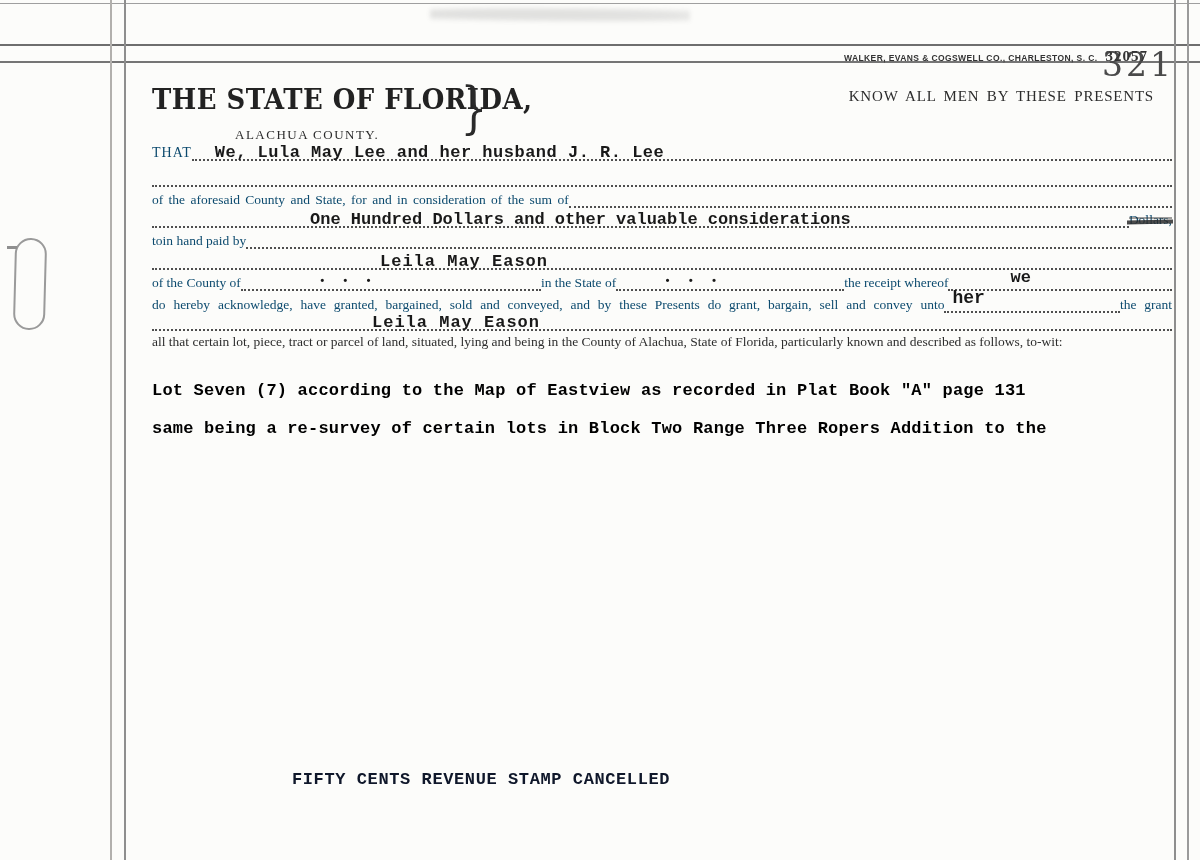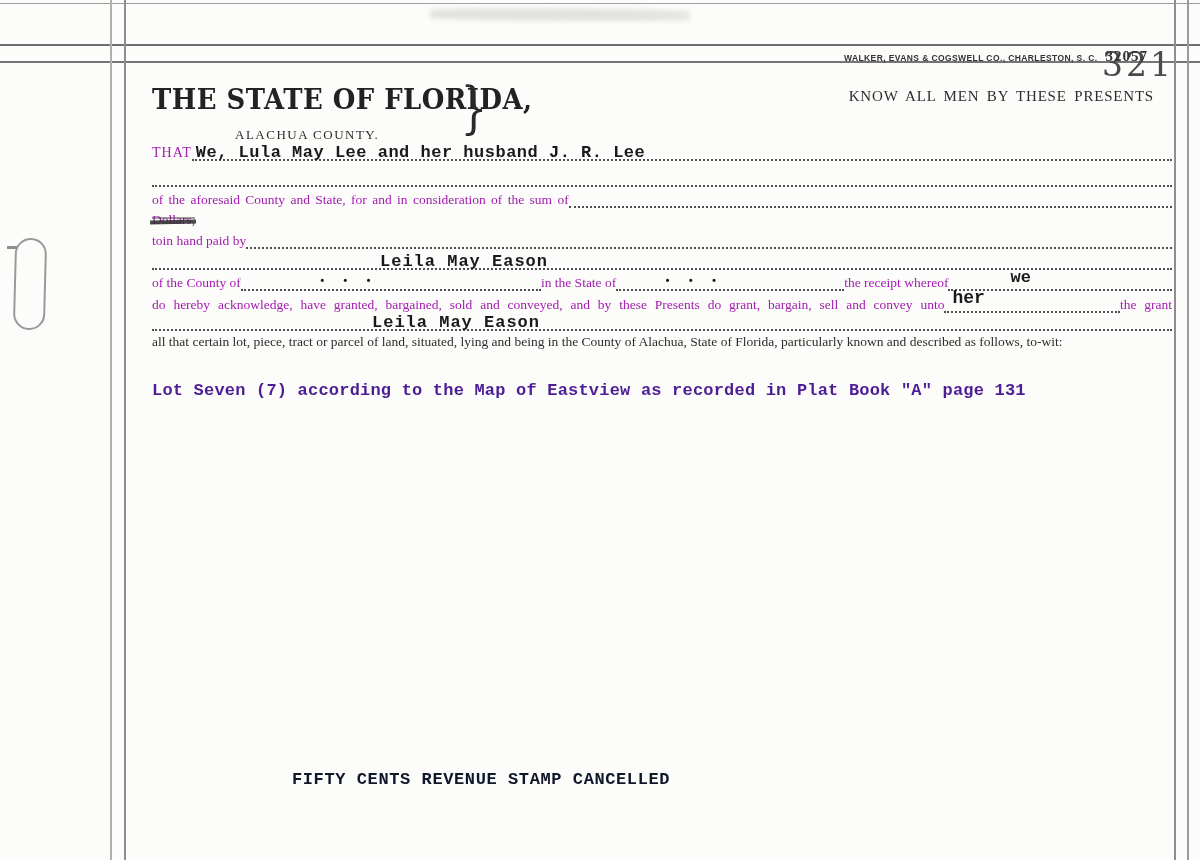--- a/index.html
+++ b/index.html
@@ -55,21 +55,21 @@
   }
   #presents-heading{
     position:absolute;right:46px;top:88px;font-size:15px;letter-spacing:.8px;
     word-spacing:3px;color:#2c2c2c;white-space:nowrap;
   }
   #county-heading{
     position:absolute;left:235px;top:127px;font-size:13px;letter-spacing:1.5px;color:#2c2c2c;
   }
   
   .row{position:absolute;left:152px;right:28px;display:flex;align-items:flex-end;height:22px;}
-  .lbl{white-space:nowrap;font-size:13.5px;line-height:1.15;color:#a21caf;}
+  .lbl{white-space:nowrap;font-size:13.5px;line-height:1.15;color:#0c4a6e;}
   .fill{border-bottom:2px dotted #4f4f4f;display:flex;align-items:flex-end;min-width:0;}
   .grow{flex:1;}
   .typed{
     font-family:"Liberation Mono","DejaVu Sans Mono",monospace;font-weight:bold;
     color:#191919;font-size:17px;line-height:1;white-space:nowrap;
     position:relative;bottom:-2px;
   }
   .dots-typed{font-size:11px;letter-spacing:5px;bottom:2px;}
   .struck{position:relative;}
   .struck::after{
@@ -83,21 +83,21 @@
   #acknowledge-row .lbl{word-spacing:4.5px;}
   #aforesaid-row .lbl{word-spacing:2px;}
   
   #description-clause{
     position:absolute;left:152px;right:30px;top:335px;
     font-size:13.5px;line-height:13px;text-align:justify;color:#2d2d2d;
   }
   #legal-description{position:absolute;left:152px;right:60px;top:372px;}
   .descline{
     font-family:"Liberation Mono","DejaVu Sans Mono",monospace;font-weight:bold;
-    color:#4c1d95;font-size:17px;letter-spacing:.2px;line-height:38px;white-space:nowrap;
+    color:#000000;font-size:17px;letter-spacing:.2px;line-height:38px;white-space:nowrap;
   }
   #stamp-note{
     position:absolute;left:292px;top:770px;
     font-family:"Liberation Mono","DejaVu Sans Mono",monospace;font-weight:bold;
     color:#0f172a;font-size:17px;letter-spacing:.6px;white-space:nowrap;
   }
 </style>
 </head>
 <body>
 
@@ -121,34 +121,37 @@
     <span class="code">32057</span>
   </div>
   <div id="doc-title">THE STATE OF FLORIDA,</div>
   <div id="title-brace">}</div>
   <div id="presents-heading">KNOW ALL MEN BY THESE PRESENTS</div>
   <div id="county-heading">ALACHUA COUNTY.</div>
 
   <div class="row" style="top:139px">
     <span class="lbl" style="letter-spacing:1px;font-size:14px">THAT</span>
     <span class="fill grow">
-      <span class="typed" style="margin-left:4px;letter-spacing:.5px">We, Lula May Lee and her husband J. R. Lee</span>
+      <span class="typed" style="margin-left:23px;letter-spacing:.5px">We, Lula May Lee and her husband J. R. Lee</span>
     </span>
   </div>
 
   <div class="row" style="top:165px">
     <span class="fill grow"></span>
   </div>
 
   <div class="row" id="aforesaid-row" style="top:186px">
     <span class="lbl">of the aforesaid County and State, for and in consideration of the sum of</span>
     <span class="fill grow"></span>
   </div>
 
   <div class="row" style="top:206px">
+    <span class="fill grow">
+      <span class="typed" style="margin-left:158px">One Hundred Dollars and other valuable considerations</span>
+    </span>
     <span class="lbl struck">Dollars,</span>
   </div>
 
   <div class="row" style="top:227px">
     <span class="lbl">to</span>
     <span class="lbl">in hand paid by</span>
     <span class="fill grow"></span>
   </div>
 
   <div class="row" style="top:248px">
@@ -183,17 +186,18 @@
   <div class="row" style="top:309px">
     <span class="fill grow">
       <span class="typed" style="margin-left:220px;letter-spacing:1px">Leila May Eason</span>
     </span>
   </div>
 
   <div id="description-clause">all that certain lot, piece, tract or parcel of land, situated, lying and being in the County of Alachua, State of Florida, particularly known and described as follows, to-wit:</div>
 
   <div id="legal-description">
     <div class="descline">Lot Seven (7) according to the Map of Eastview as recorded in Plat Book "A" page 131</div>
+    <div class="descline">same being a re-survey of certain lots in Block Two Range Three Ropers Addition to the</div>
   </div>
 
   <div id="stamp-note">FIFTY CENTS REVENUE STAMP CANCELLED</div>
 
 </div>
 
 </body></html>

